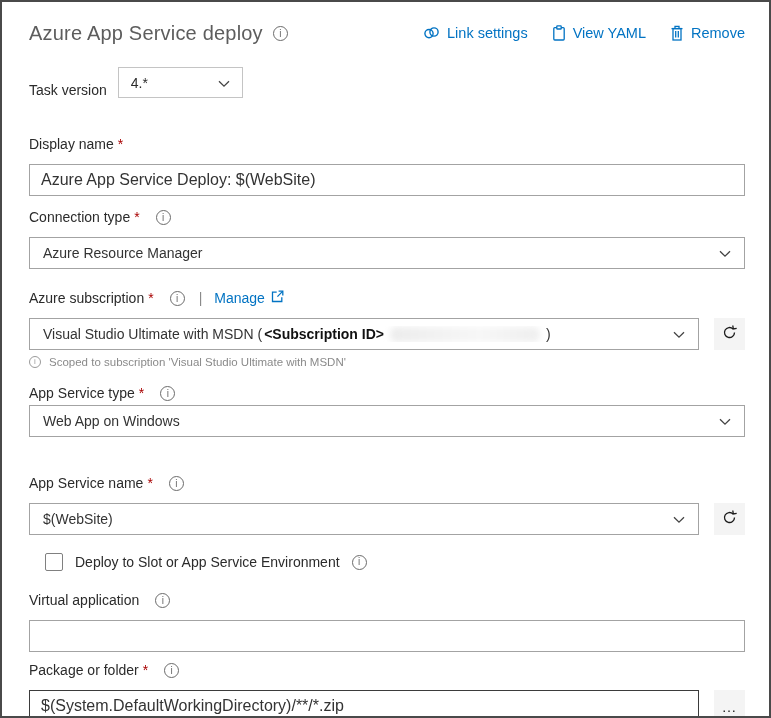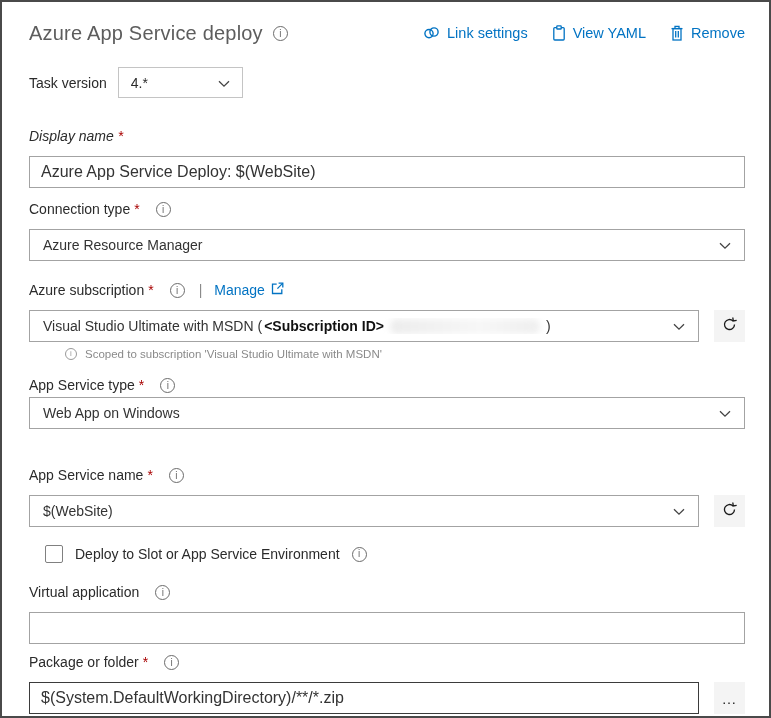--- a/index.html
+++ b/index.html
@@ -34,21 +34,21 @@
   .info-icon {
     width:15px; height:15px; border:1px solid #6b6b6b; border-radius:50%;
     display:inline-flex; align-items:center; justify-content:center;
     color:#6b6b6b; flex:0 0 auto;
   }
   .info-icon::after { content:"i"; font-size:10px; line-height:1; }
   .info-icon.small { width:12px; height:12px; border-color:#9a9a9a; color:#9a9a9a; }
   .info-icon.small::after { font-size:8px; }
 
   
-  .task-version-row { margin-top:22px; display:flex; align-items:center; gap:11px; }
+  .task-version-row { margin-top:22px; display:flex; align-items:flex-end; gap:11px; }
   .tv-label { font-size:14px; color:#2b2b2b; }
   .tv-dropdown {
     width:125px; height:31px; border:1px solid #c4c4c4; background:#fff;
     display:flex; align-items:center; justify-content:space-between;
     padding:0 12px; font-size:14px; color:#2b2b2b; cursor:pointer;
   }
 
   
   .field-label-row {
     display:flex; align-items:center; font-size:14px; color:#2b2b2b;
@@ -79,42 +79,42 @@
   .row-with-button { display:flex; align-items:stretch; gap:15px; }
   .row-with-button .grow { flex:1 1 auto; min-width:0; }
   .icon-button {
     flex:0 0 31px; width:31px; height:32px; background:#f4f4f4; border:none;
     display:flex; align-items:center; justify-content:center; cursor:pointer;
     font-size:15px; color:#2b2b2b; letter-spacing:1px;
   }
 
   .hint-row {
     margin-top:6px; display:flex; align-items:center; gap:8px;
-    font-size:11.5px; color:#8a8a8a;margin-left:36px;
+    font-size:11.5px; color:#8a8a8a;
   }
 
   
   .redacted-label { font-weight:700; color:#111; margin-left:2px; }
   .blur-blob {
     display:inline-block; width:150px; height:15px; margin:0 6px;
     background:linear-gradient(90deg,#ececec,#f7f7f7 60%,#eee);
     filter:blur(3px); border-radius:7px;
   }
 
   
   .checkbox-row { display:flex; align-items:center; margin-left:0;padding-left:16px; }
   .checkbox {
     width:18px; height:18px; border:1px solid #808080; border-radius:2px;
     background:#fff; cursor:pointer; flex:0 0 auto;
   }
   .checkbox-label { margin-left:12px; font-size:14px; color:#2b2b2b; }
   .checkbox-row .info-icon { margin-left:12px; }
 
   
-  .mt-display   { margin-top:29px; margin-bottom:10px;font-style:italic; }
+  .mt-display   { margin-top:37px; margin-bottom:10px; }
   .mt-connection{ margin-top:12px; margin-bottom:10px; }
   .mt-subscription{ margin-top:20px; margin-bottom:10px; }
   .mt-apptype   { margin-top:16px; margin-bottom:2px; }
   .mt-appname   { margin-top:37px; margin-bottom:10px; }
   .mt-checkbox  { margin-top:18px; }
   .mt-virtual   { margin-top:20px; margin-bottom:10px; }
   .mt-package   { margin-top:9px;  margin-bottom:10px; }
 </style>
 </head>
 <body>

